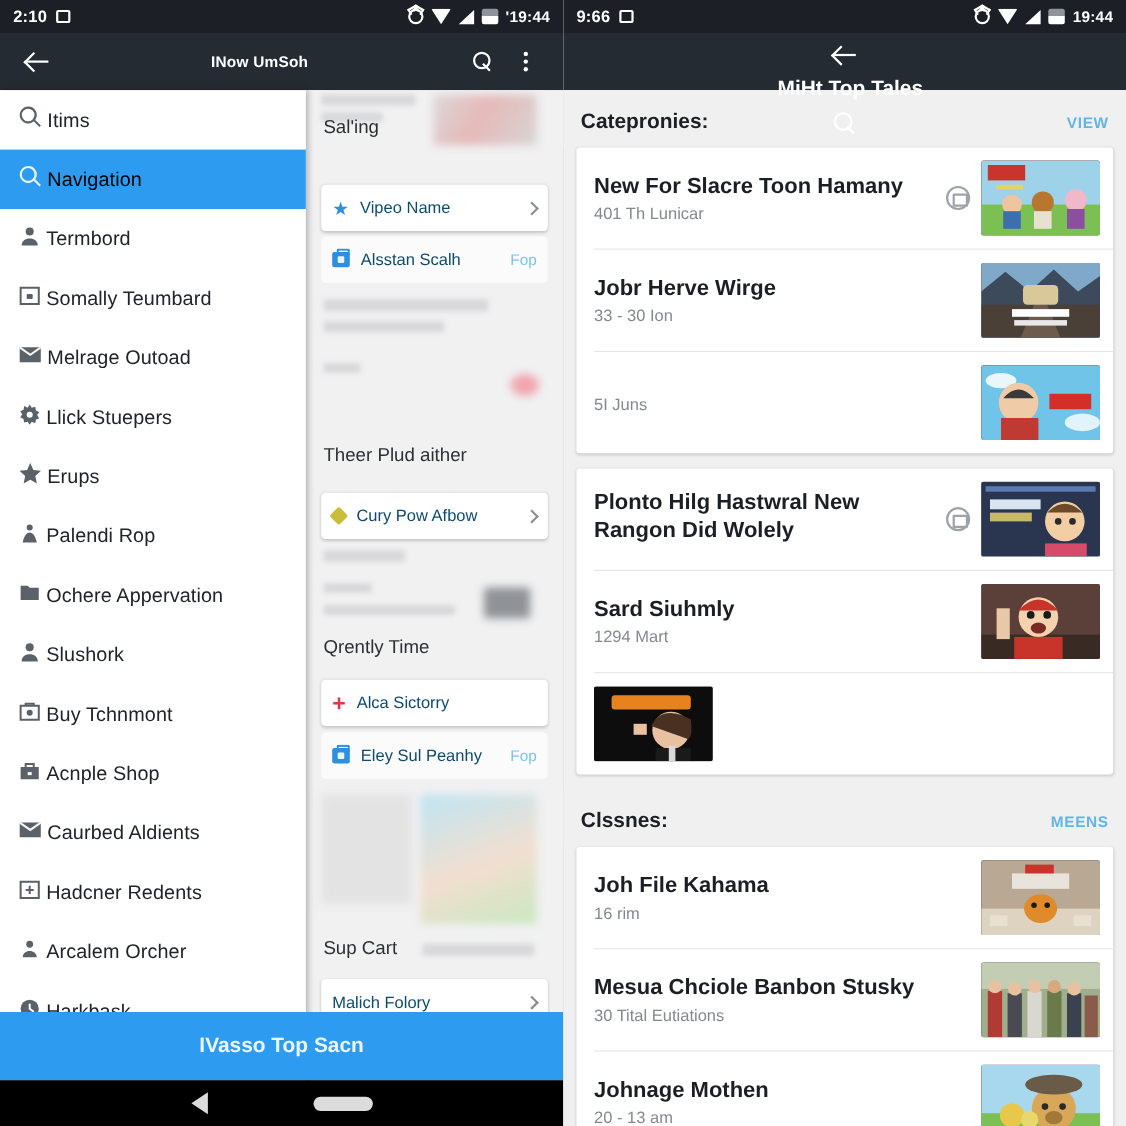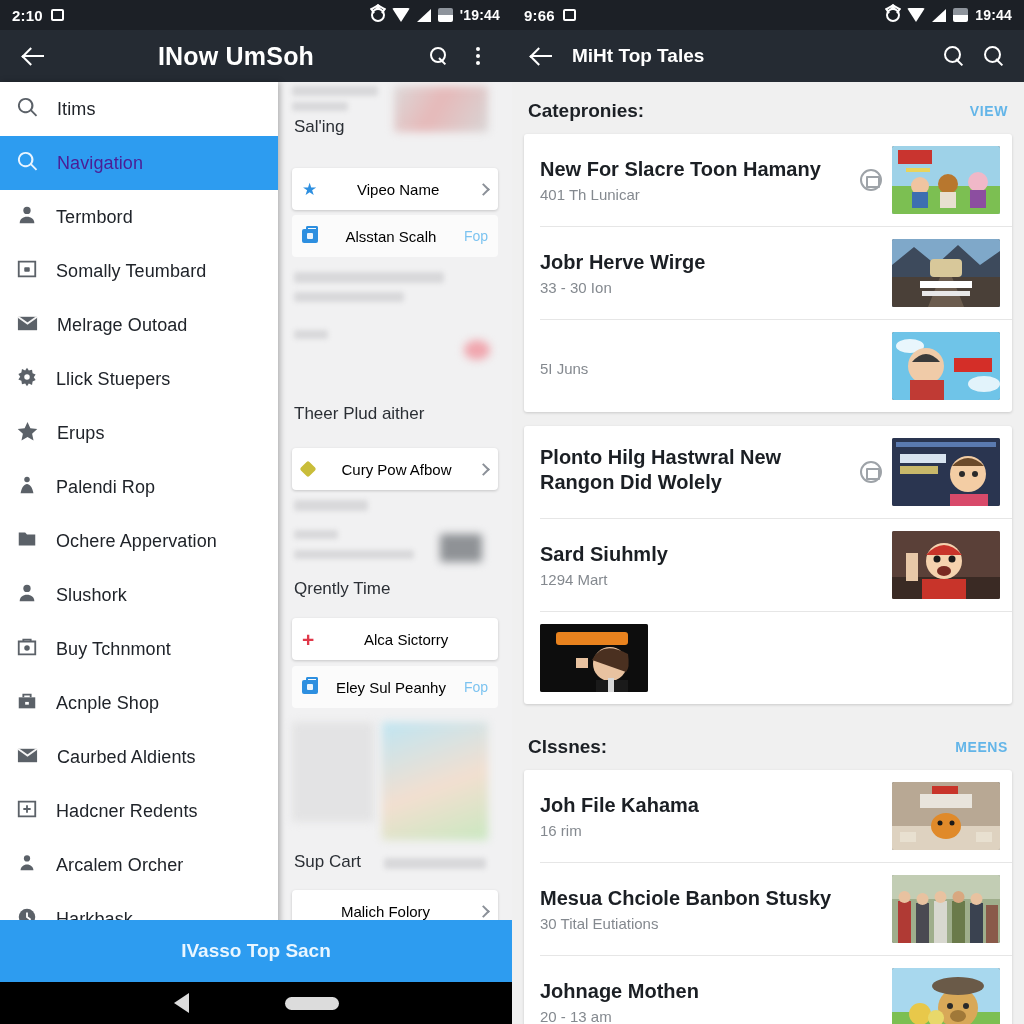--- a/index.html
+++ b/index.html
@@ -28,37 +28,37 @@
   .ico-alarm::before{left:-2px;transform:rotate(-30deg);}
   .ico-alarm::after{right:-2px;transform:rotate(30deg);}
   .ico-wifi { width:0;height:0;border-left:9px solid transparent;border-right:9px solid transparent;border-top:14px solid #fff; display:inline-block; border-radius:2px;}
   .ico-sig { width:0;height:0;border-left:14px solid transparent;border-bottom:13px solid #fff; display:inline-block;}
   .ico-batt { width:15px;height:14px;background:linear-gradient(to top,#fff 52%,#8e949c 52%); display:inline-block; border-radius:2px;}
 
   .appbar {
     height: 52px; background: #252b33; color: #fff;
     display: flex; align-items: center; padding: 0 14px;
   }
-  .appbar .title { flex: 1; text-align: center; font-size: 25px; font-weight: 700; letter-spacing: .2px; }
+  .appbar .title { flex: 1; text-align: center; font-size: 14px; font-weight: 700; letter-spacing: .2px; }
   .icon-btn { width: 40px; height: 40px; display: flex; align-items: center; justify-content: center; cursor: pointer; flex: 0 0 auto;}
   .arrow-back { width: 22px; height: 22px; position: relative; }
   .arrow-back::before { content: ""; position: absolute; left: 1px; top: 10px; width: 20px; height: 2px; background: #fff; }
   .arrow-back::after { content: ""; position: absolute; left: 1px; top: 5px; width: 11px; height: 11px; border-left: 2px solid #fff; border-bottom: 2px solid #fff; transform: rotate(45deg); }
   .cast-ico { position: relative; width: 20px; height: 20px; }
   .cast-ico::before { content: ""; position: absolute; left: 2px; top: 1px; width: 12px; height: 12px; border: 2px solid #fff; border-radius: 50%; }
   .cast-ico::after { content: ""; position: absolute; left: 11px; top: 11px; width: 9px; height: 2px; background: #fff; transform: rotate(45deg); transform-origin: left center; }
   .dots { display: flex; flex-direction: column; gap: 3px; }
   .dots i { width: 4px; height: 4px; background: #fff; border-radius: 50%; display: block; }
 
   
   .drawer { position: absolute; left: 0; top: 82px; width: 278px; bottom: 0; background: #fff; box-shadow: 2px 0 6px rgba(0,0,0,.28); z-index: 5; }
-  .nav-item { display: flex; align-items: center; height: 54px; padding: 0 0 0 16px; gap: 18px; cursor: pointer; }
+  .nav-item { display: flex; align-items: center; height: 54px; padding: 0 0 0 16px; gap: 4px; cursor: pointer; }
   .nav-item .lbl { font-size: 18px; color: #20242a; letter-spacing: .1px; }
   .nav-item.active { background: #2d9cf0; }
-  .nav-item.active .lbl { color: #4c1d95; }
+  .nav-item.active .lbl { color: #000000; }
   .nav-item.active svg { fill: #e8f4ff; }
   .nav-item svg { fill: #5b6168; flex: 0 0 auto; }
 
   .bottom-banner {
     position: absolute; left: 0; bottom: 42px; width: 512px; height: 62px;
     background: #2d9cf0; color: #e9f6ff; display: flex; align-items: center;
     justify-content: center; font-size: 19px; font-weight: 700; z-index: 12;
   }
   .navbar-sys {
     position: absolute; left: 0; bottom: 0; width: 512px; height: 42px;
@@ -70,33 +70,33 @@
   
   .midpanel { position: absolute; left: 278px; top: 82px; width: 234px; bottom: 0; background: #f1f1f2; overflow: hidden; }
   .blurline { background: #d8d8da; border-radius: 3px; filter: blur(2.6px); }
   .blurthumb { border-radius: 3px; filter: blur(4px); }
   .mid-label { position: absolute; font-size: 17px; color: #2b2f35; }
   .mid-card {
     position: absolute; left: 14px; width: 206px; height: 42px; background: #fff;
     border-radius: 4px; box-shadow: 0 1px 3px rgba(0,0,0,.18);
     display: flex; align-items: center; padding: 0 10px; gap: 10px;
   }
-  .mid-card .ctext { font-size: 15px; color: #000000; flex: 1; white-space: nowrap; overflow: hidden; text-align: center;}
+  .mid-card .ctext { font-size: 15px; color: #0c4a6e; flex: 1; white-space: nowrap; overflow: hidden;}
   .mid-card .cend { font-size: 14px; color: #7cc3f0; }
   .chev { width: 9px; height: 9px; border-right: 2px solid #8b9098; border-top: 2px solid #8b9098; transform: rotate(45deg); }
   .star { color: #2d8fe0; font-size: 17px; }
   .diamond { width: 12px; height: 12px; background: #c9bd3a; transform: rotate(45deg); border-radius: 2px;}
   .plus { color: #e0384a; font-size: 21px; font-weight: 700; line-height: 1; }
   .bagico { width: 16px; height: 14px; background: #2d8fe0; border-radius: 2px; position: relative; }
   .bagico::before { content:""; position: absolute; left: 4px; top: -3px; width: 8px; height: 4px; border: 2px solid #2d8fe0; border-bottom: none; border-radius: 2px 2px 0 0;}
   .bagico::after { content:""; position:absolute; left:5px; top:4px; width:6px; height:6px; background:#eaf4fd; border-radius:1px;}
 
   
   .phoneR { position: absolute; left: 512px; top: 0; width: 512px; height: 1024px; background: #fafafa; overflow: hidden; }
-  .appbarR { height: 52px; background: #252b33; color: #fff; display: flex; align-items: center; padding: 0 10px; }
+  .appbarR { height: 52px; background: #252b33; color: #fff; display: flex; align-items: center; padding: 0 10px; flex-direction: column; }
   .appbarR .titleR { font-size: 19px; font-weight: 700; margin-left: 10px; flex: 1; }
   .mag { position: relative; width: 20px; height: 20px; }
   .mag::before { content: ""; position: absolute; left: 0; top: 0; width: 13px; height: 13px; border: 2px solid #fff; border-radius: 50%; }
   .mag::after { content: ""; position: absolute; left: 12px; top: 12px; width: 9px; height: 2px; background: #fff; transform: rotate(45deg); transform-origin: left center; }
 
   .sectionhead { display: flex; align-items: center; justify-content: space-between; padding: 18px 16px 12px 16px; background: #f0f0f0; }
   .sectionhead .h { font-size: 19px; font-weight: 700; color: #1c2025; }
   .sectionhead .act { font-size: 14px; font-weight: 700; color: #63b5e8; letter-spacing: .6px; cursor: pointer; }
 
   .card { background: #fff; margin: 0 12px 14px 12px; border-radius: 3px; box-shadow: 0 1px 3px rgba(0,0,0,.16); overflow: hidden; }
@@ -146,21 +146,21 @@
             <i></i>
             <i></i>
           </span>
         </div>
     </div>
 
     <div class="midpanel">
       <div class="blurline" style="position:absolute;left:14px;top:4px;width:86px;height:10px;"></div>
       <div class="blurline" style="position:absolute;left:14px;top:20px;width:56px;height:9px;"></div>
       <div class="blurthumb" style="position:absolute;left:116px;top:4px;width:94px;height:46px;background:linear-gradient(120deg,#dcd8d8,#e6b9b9 45%,#d8d4d4);"></div>
-      <span class="mid-label" style="left:16px;top:35px;">Sal'ing</span>
+      <span class="mid-label" style="left:16px;top:24px;">Sal'ing</span>
 
       <div class="mid-card" style="top:86px;">
         <span class="star">★</span>
         <span class="ctext">Vipeo Name</span>
         <span class="chev"></span>
       </div>
 
       <div class="mid-card" style="top:133px;box-shadow:none;background:#fbfbfb;">
         <span class="bagico"></span>
         <span class="ctext">Alsstan Scalh</span>

